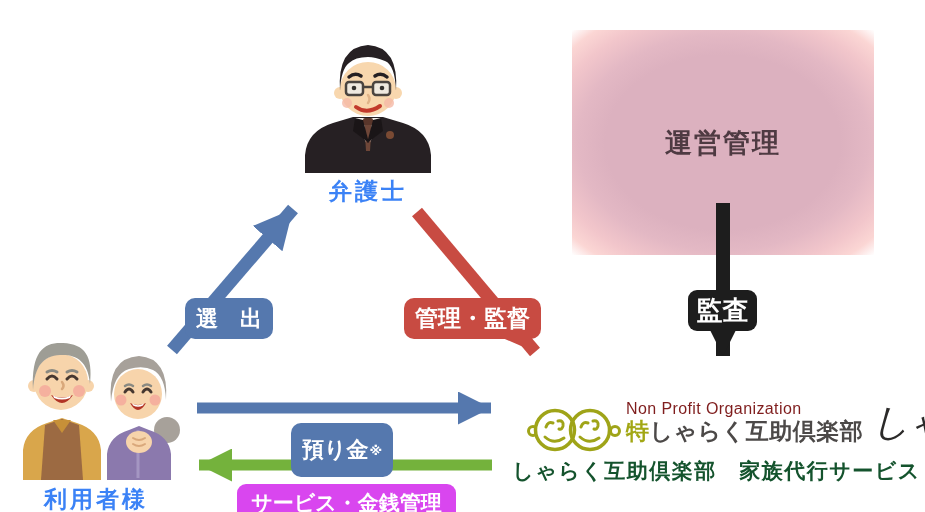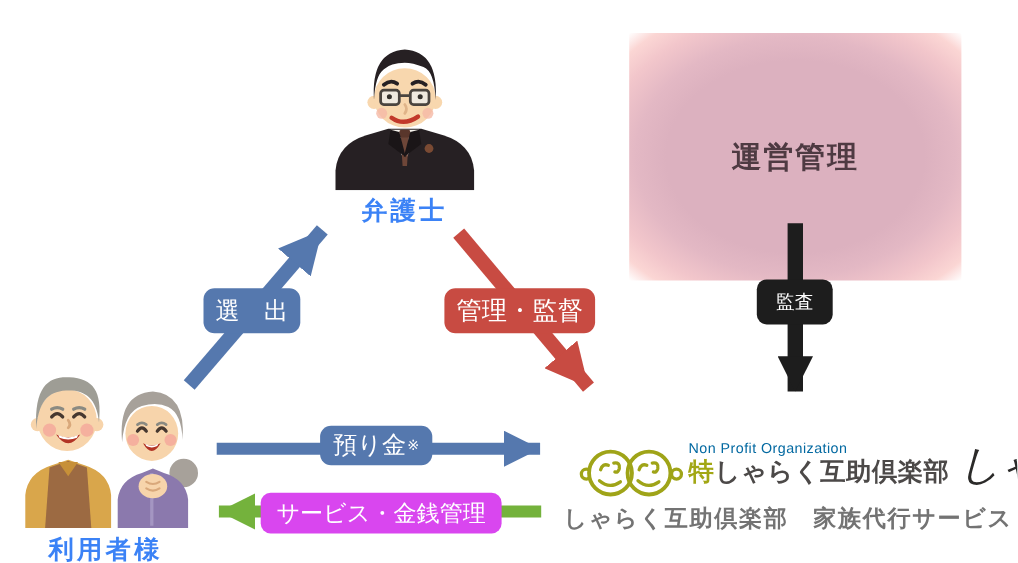--- a/index.html
+++ b/index.html
@@ -15,26 +15,26 @@
       #dcb1bf 0%, #dcb1bf 55%, #e3b8c4 68%, #f2c6cb 82%, #fbd6d4 92%, rgba(252,221,218,0) 100%);
     display:flex;flex-direction:column;align-items:center;justify-content:center;
     z-index:1;
   }
   .oval span{
     color:#4e3a42;font-size:27px;font-weight:bold;line-height:38px;letter-spacing:2px;text-align:right;
   }
   
   .pill{
     display:flex;align-items:center;justify-content:center;
-    color:#ffffff;font-weight:normal;border-radius:10px;z-index:3;
+    color:#ffffff;font-weight:bold;border-radius:10px;z-index:3;margin-top:36px;
   }
   .pill-election{left:185px;top:262px;width:88px;height:41px;background:#5578ae;font-size:22px;}
   .pill-supervision{left:404px;top:262px;width:137px;height:41px;background:#c84b42;font-size:23px;}
-  .pill-audit{left:688px;top:254px;width:69px;height:41px;background:#1d1d1d;font-size:17px;border-radius:9px;}
-  .pill-deposit{left:291px;top:387px;width:102px;height:36px;background:#5578ae;font-size:22px;}
+  .pill-audit{left:688px;top:254px;width:69px;height:41px;background:#1d1d1d;font-size:26px;border-radius:9px;}
+  .pill-deposit{left:291px;top:387px;width:102px;height:54px;background:#5578ae;font-size:22px;}
   .pill-service{left:237px;top:448px;width:219px;height:37px;background:#d946ef;font-size:21px;border-radius:9px;}
   .pill sup{font-size:13px;margin-left:1px;vertical-align:6px;}
   
   #arrows{left:0;top:0;z-index:2;}
   
   .actor-label{
     color:#3b82f6;font-size:23px;font-weight:bold;letter-spacing:3px;text-align:center;z-index:3;
   }
   .lawyer-label{left:290px;top:176px;width:156px;}
   .users-label{left:0px;top:484px;width:192px;}
@@ -42,29 +42,29 @@
   #lawyer-art{left:297px;top:33px;z-index:2;}
   #couple-art{left:5px;top:338px;z-index:2;}
   
   .org-box{
     left:510px;top:388px;width:413px;height:102px;background:#ffffff;border-radius:22px;
     z-index:2;display:flex;flex-direction:column;
   }
   .org-top{display:flex;align-items:flex-start;padding:10px 10px 0 16px;}
   .org-faces{margin-top:6px;flex:0 0 auto;}
   .org-textcol{margin-left:4px;margin-top:2px;display:flex;flex-direction:column;}
-  .org-eng{color:#0369a1;font-size:13px;letter-spacing:0.4px;white-space:nowrap;}
+  .org-eng{color:#7f1d1d;font-size:16px;letter-spacing:0.4px;white-space:nowrap;}
   .org-corp{font-size:23px;font-weight:bold;color:#4c4948;letter-spacing:0.5px;white-space:nowrap;line-height:26px;}
   .org-corp .tok{color:#a2a714;}
   .org-brand{
     margin-left:8px;margin-top:2px;color:#2b2a29;font-size:38px;line-height:44px;
     font-family:"DejaVu Serif","Liberation Serif",serif;font-style:italic;letter-spacing:-1px;white-space:nowrap;
   }
   .org-subtitle{
-    text-align:center;margin-top:3px;color:#737373;font-size:21px;font-weight:bold;letter-spacing:1.5px;white-space:nowrap;
+    text-align:center;margin-top:3px;color:#14532d;font-size:21px;font-weight:bold;letter-spacing:1.5px;white-space:nowrap;
   }
 </style>
 </head>
 <body>
 
 <div id="stage">
 
   <div class="abs oval">
     <span>運営管理</span>
   </div>

